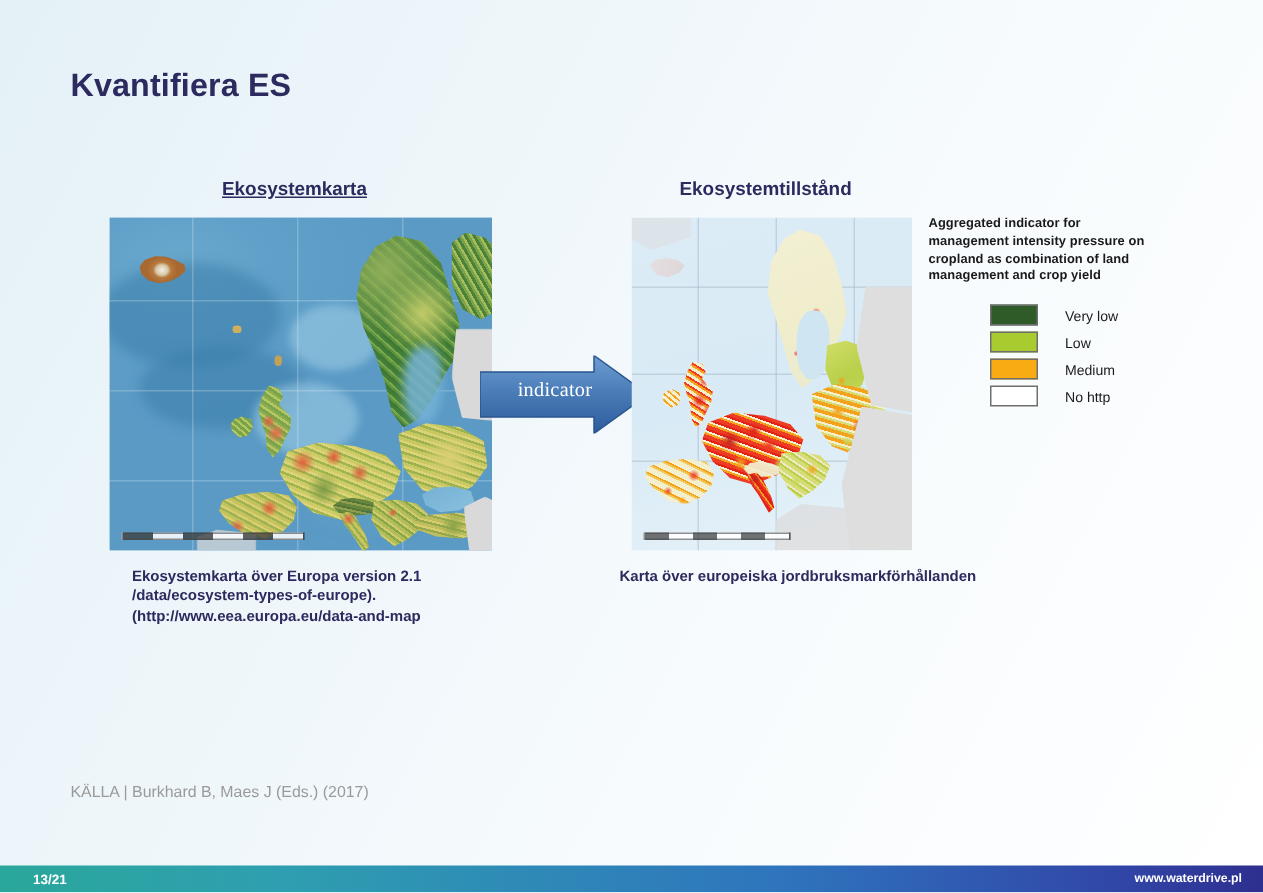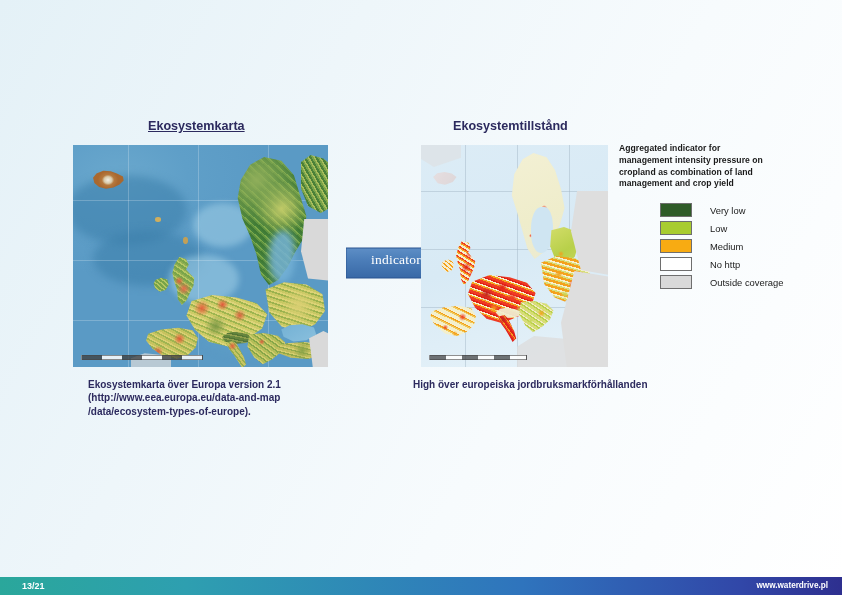--- a/index.html
+++ b/index.html
@@ -114,21 +114,21 @@
     left: 4px;
     width: 150px;
     font-size: 5.2px;
     color: #4a4a4a;
     letter-spacing: 0.2px;
   }
 
   
   #arrow {
     position: absolute;
-    left: 346px;
+    left: 320px;
     top: 237px;
     width: 112px;
     height: 52px;
   }
   #arrow .arrow-label {
     position: absolute;
     left: 14px;
     top: 15px;
     width: 72px;
     text-align: center;
@@ -218,20 +218,21 @@
     font-size: 8.2px;
     color: #ffffff;
     font-weight: bold;
   }
 </style>
 </head>
 <body>
 
 <div id="slide">
 
+  <div id="slide-title">Kvantifiera ES</div>
 
   <div class="panel-heading" id="heading-left">Ekosystemkarta</div>
 
   <div class="map-frame" id="map-left">
     <div class="map-canvas">
       <div class="sea"></div>
 
       <div class="deep" style="left:-6px; top:30px;  width:120px; height:70px;  border-radius:50%;"></div>
       <div class="deep" style="left:20px;  top:86px;  width:110px; height:55px;  border-radius:50%;"></div>
       <div class="shelf" style="left:96px; top:110px; width:70px;  height:48px;  border-radius:50%;"></div>
@@ -341,22 +342,22 @@
         
         
         
         
       </div>
     </div>
   </div>
 
   <div class="caption" id="caption-left">
     <span class="line">Ekosystemkarta över Europa version 2.1</span>
+    <span class="line">/data/ecosystem-types-of-europe).</span>
     <span class="line">(http://www.eea.europa.eu/data-and-map</span>
-    <span class="line">/data/ecosystem-types-of-europe).</span>
   </div>
 
   <div id="arrow">
     <svg width="112" height="52" viewBox="0 0 112 52">
       <defs>
         <linearGradient id="arrGrad" x1="0" y1="0" x2="0" y2="1">
           <stop offset="0%" stop-color="#6f9ed2"></stop>
           <stop offset="42%" stop-color="#4d7fba"></stop>
           <stop offset="100%" stop-color="#2d5c9b"></stop>
         </linearGradient>
@@ -474,21 +475,21 @@
       <div class="scalelabels">
         
         
         
         
       </div>
     </div>
   </div>
 
   <div class="caption" id="caption-right">
-    <span class="line">High över europeiska jordbruksmarkförhållanden</span>
+    <span class="line">Karta över europeiska jordbruksmarkförhållanden</span>
   </div>
 
   <div id="legend">
     <div id="legend-title">Aggregated indicator for management intensity pressure on cropland as combination of land management and crop yield</div>
     <div id="legend-items">
       <div class="legend-row">
         <span class="legend-swatch" style="background: rgb(47, 91, 40);"></span>
         <span class="legend-label">Very low</span>
       </div>
       <div class="legend-row">
@@ -496,26 +497,23 @@
         <span class="legend-label">Low</span>
       </div>
       <div class="legend-row">
         <span class="legend-swatch" style="background: rgb(248, 171, 18);"></span>
         <span class="legend-label">Medium</span>
       </div>
       <div class="legend-row">
         <span class="legend-swatch" style="background: rgb(255, 255, 255);"></span>
         <span class="legend-label">No http</span>
       </div>
-      <div class="legend-row">
-        <span class="legend-swatch" style="background: rgb(217, 217, 217);"></span>
-        <span class="legend-label">Outside coverage</span>
-      </div>
     </div>
   </div>
 
+  <div id="source">KÄLLA | Burkhard B, Maes J (Eds.) (2017)</div>
 
   <div id="footer">
     <span id="footer-page">13/21</span>
     <span id="footer-url">www.waterdrive.pl</span>
   </div>
 
 </div>
 
 </body></html>

